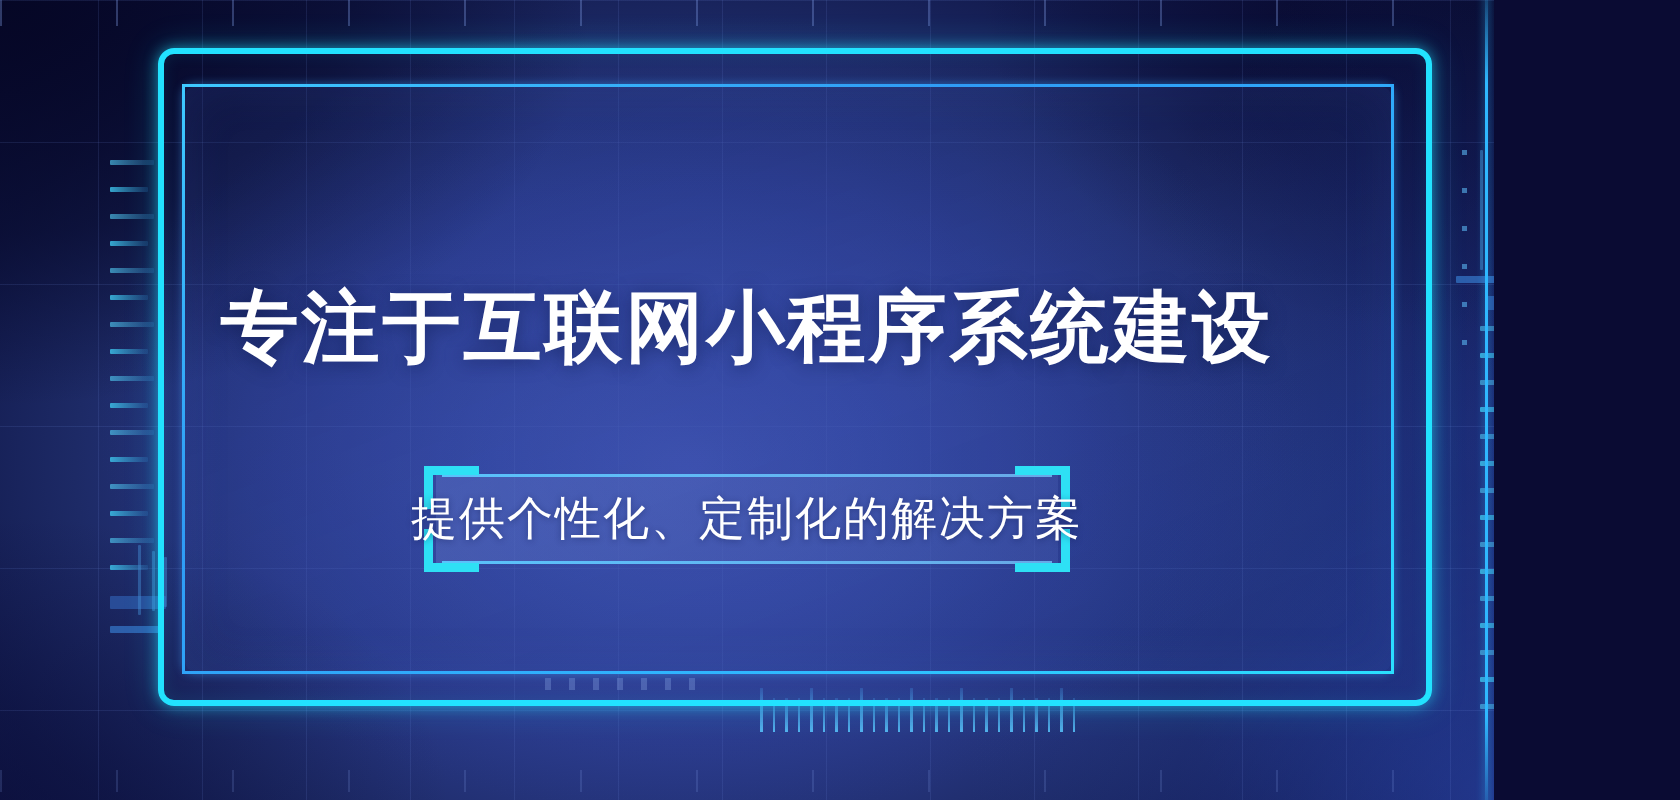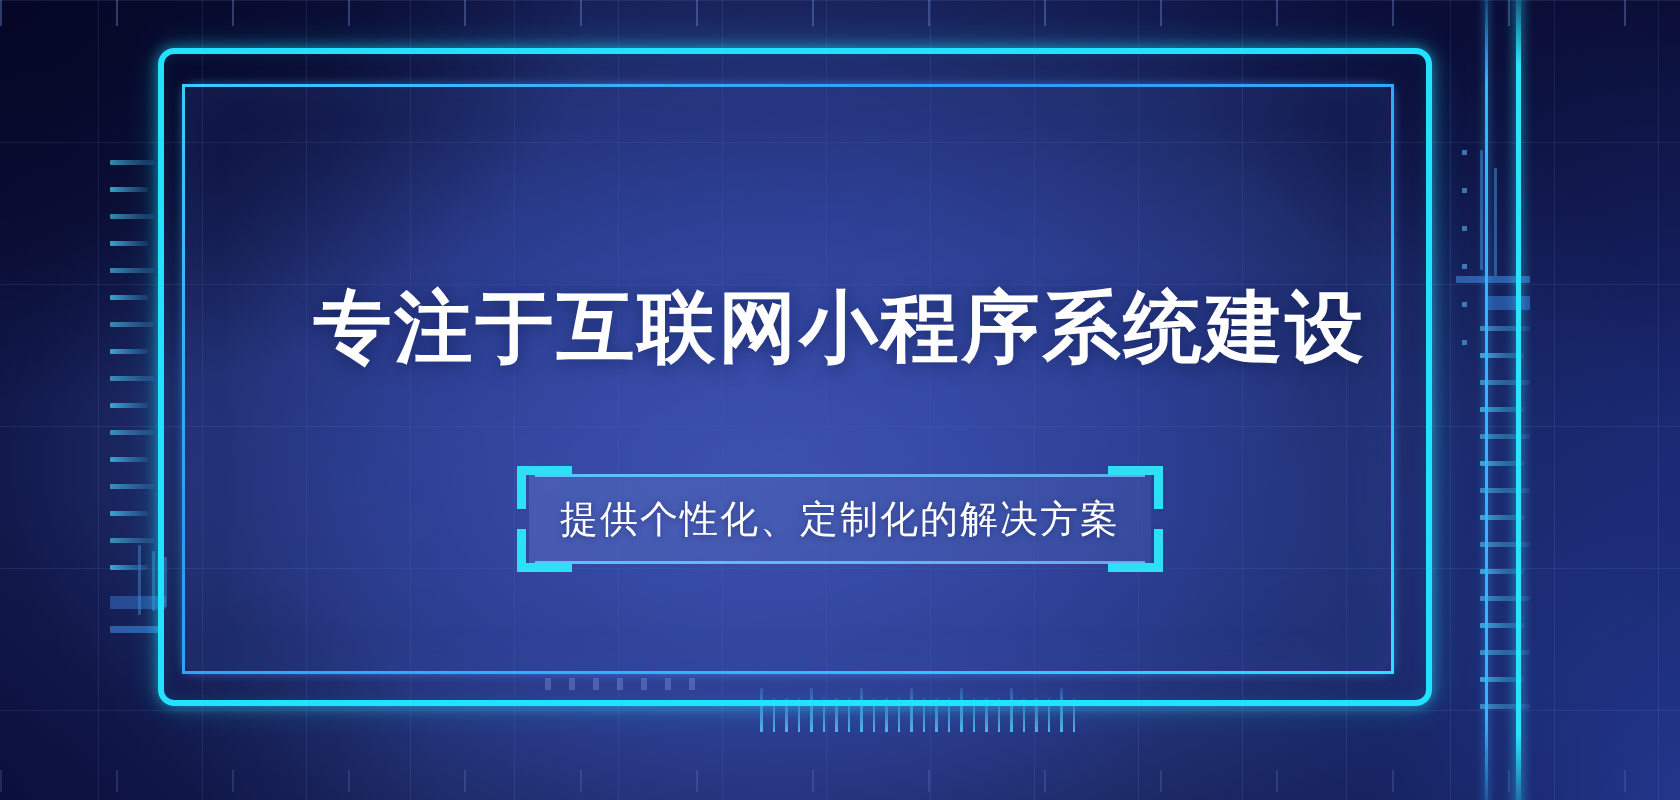--- a/index.html
+++ b/index.html
@@ -2,21 +2,21 @@
 <html><head>
 <meta charset="utf-8">
 <style>
   html, body {
     margin: 0;
     padding: 0;
     background: #0a0b33;
   }
   #stage {
     position: relative;
-    width: 1680px;
+    width: 1494px;
     height: 800px;
     overflow: hidden;
     font-family: "Liberation Sans", "DejaVu Sans", sans-serif;
     background: #0b0c38;
   }
 
   
   .bg-base {
     position: absolute;
     inset: 0;
@@ -184,21 +184,21 @@
   .corner.bl { left: 0; bottom: 0; border-left-width: 9px; border-bottom-width: 9px; }
   .corner.br { right: 0; bottom: 0; border-right-width: 9px; border-bottom-width: 9px; }
 
   .subtitle {
     position: absolute;
     inset: 0;
     display: flex;
     align-items: center;
     justify-content: center;
     color: #ffffff;
-    font-size: 38px;
+    font-size: 46px;
     font-weight: 400;
     letter-spacing: 2px;
     white-space: nowrap;
     text-shadow: 0 1px 6px rgba(10,20,70,0.4);
   }
 </style>
 </head>
 <body>
 
 <div id="stage">

